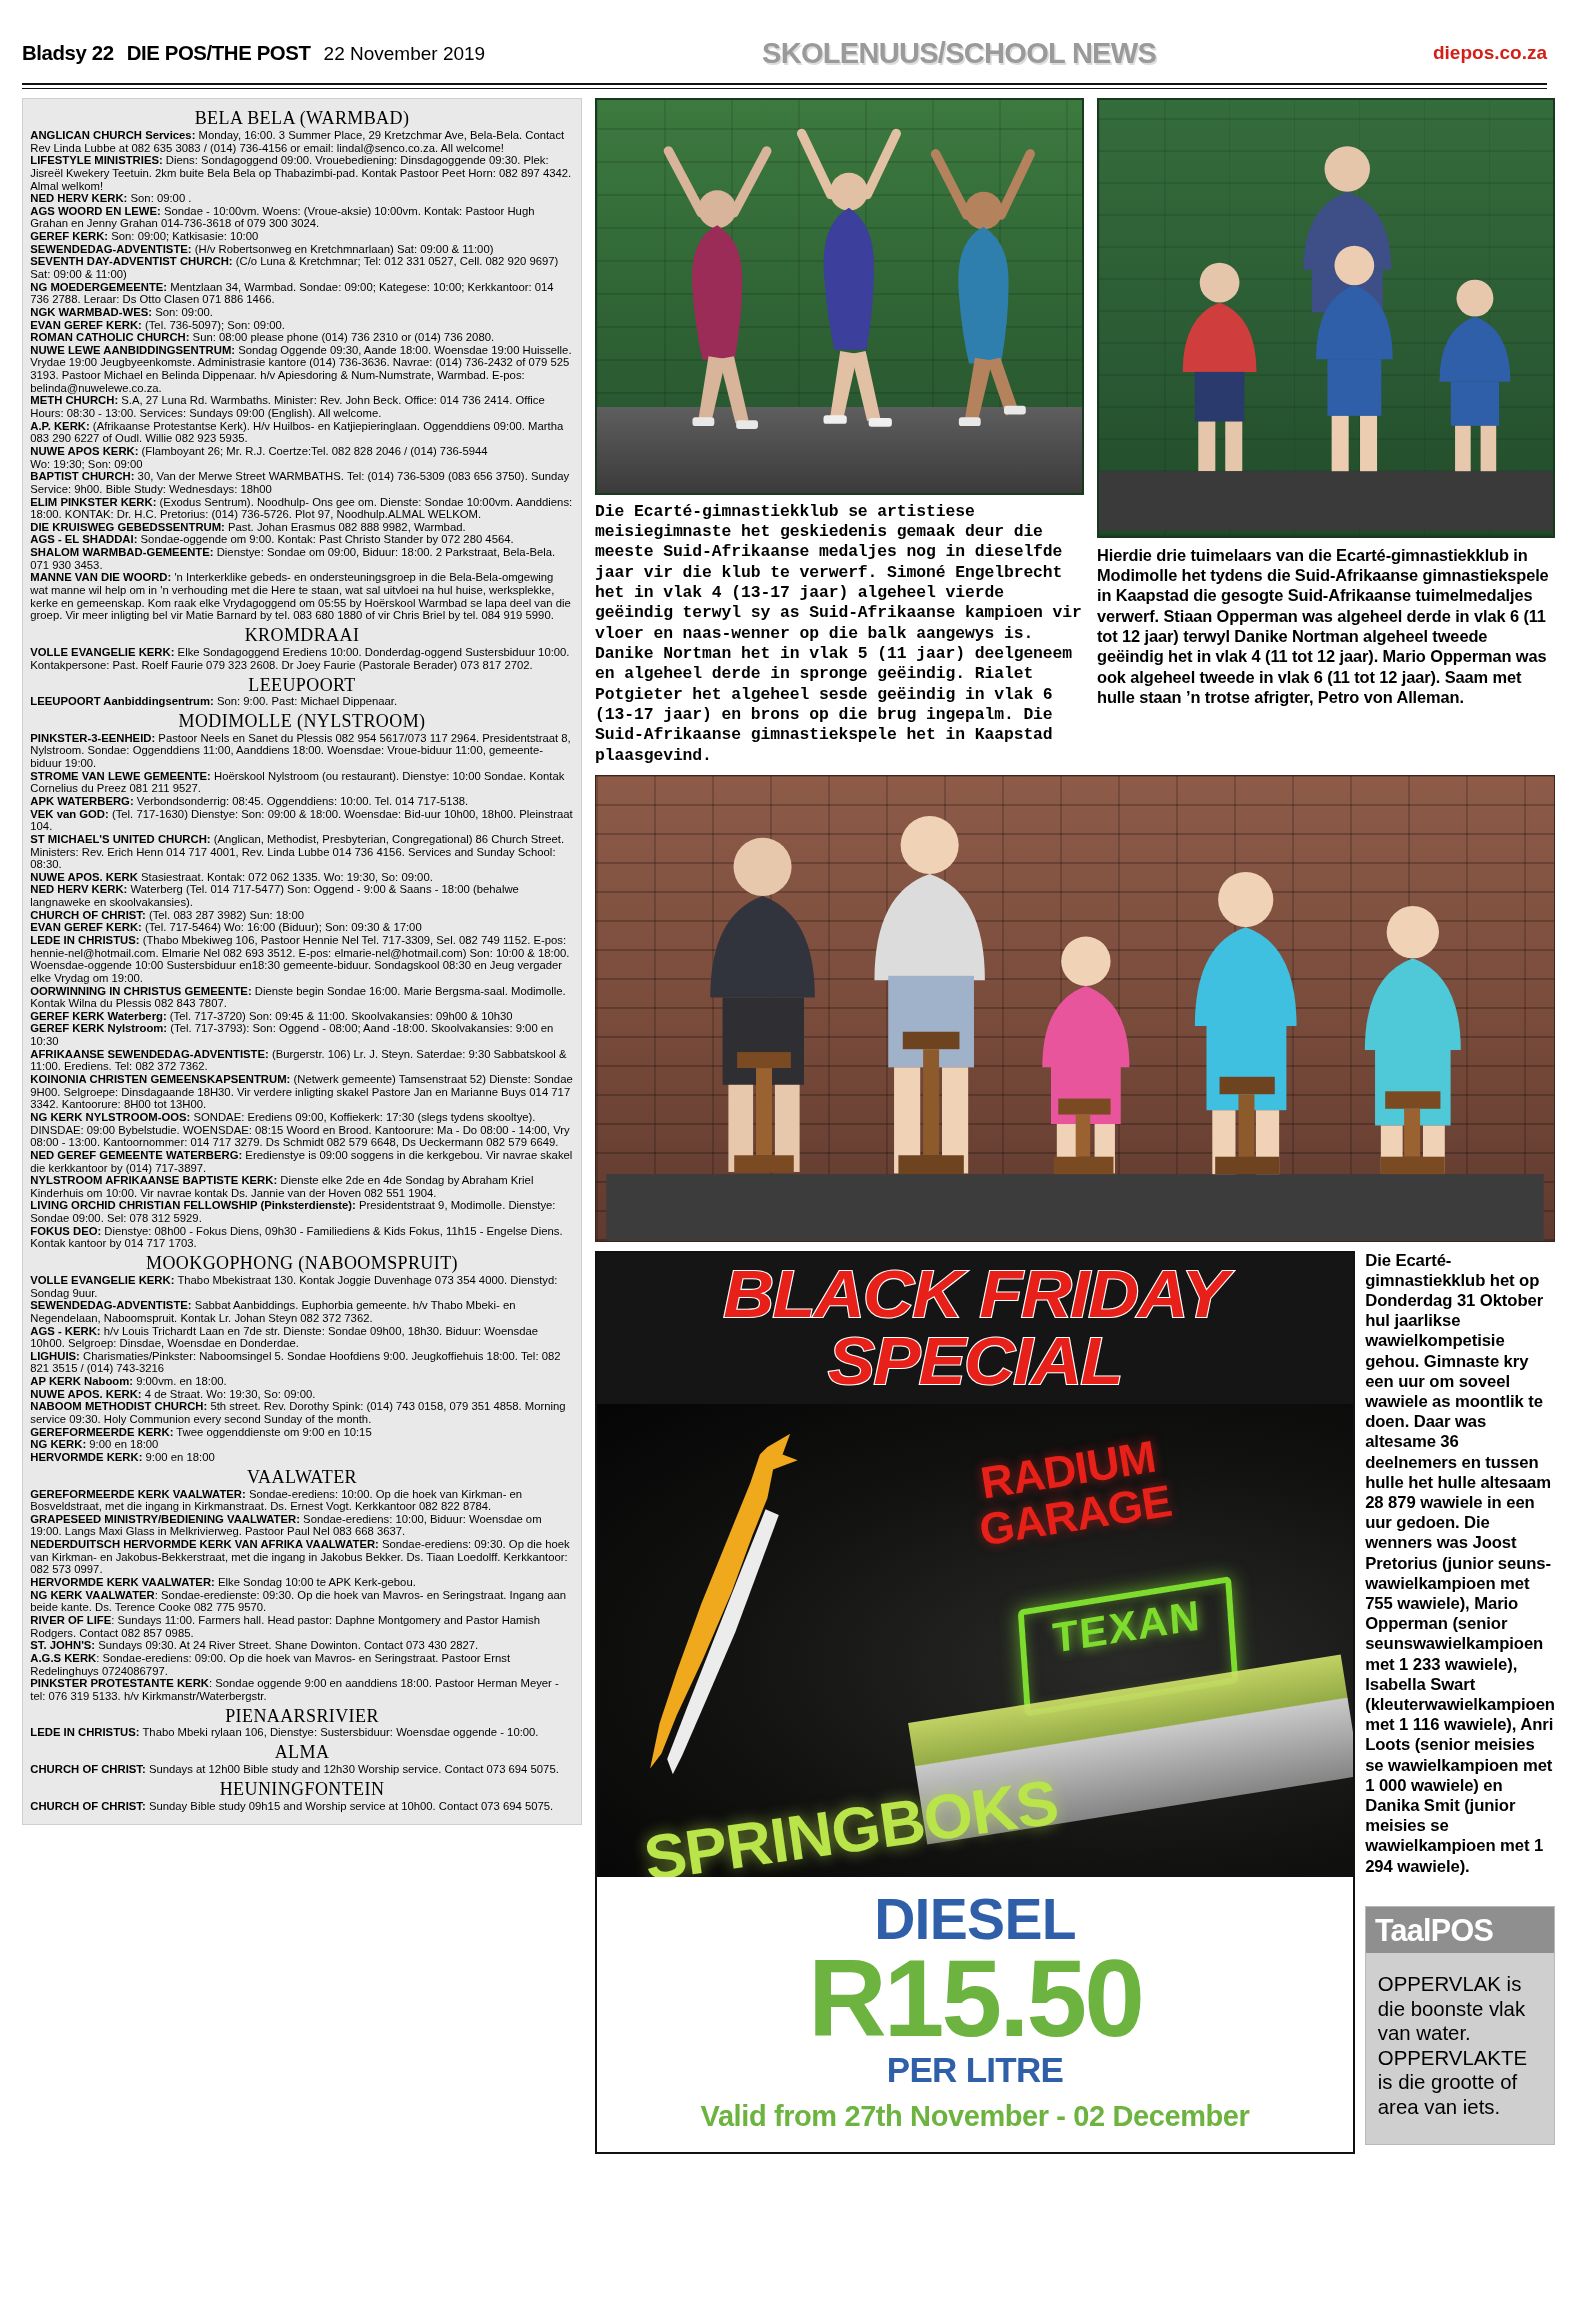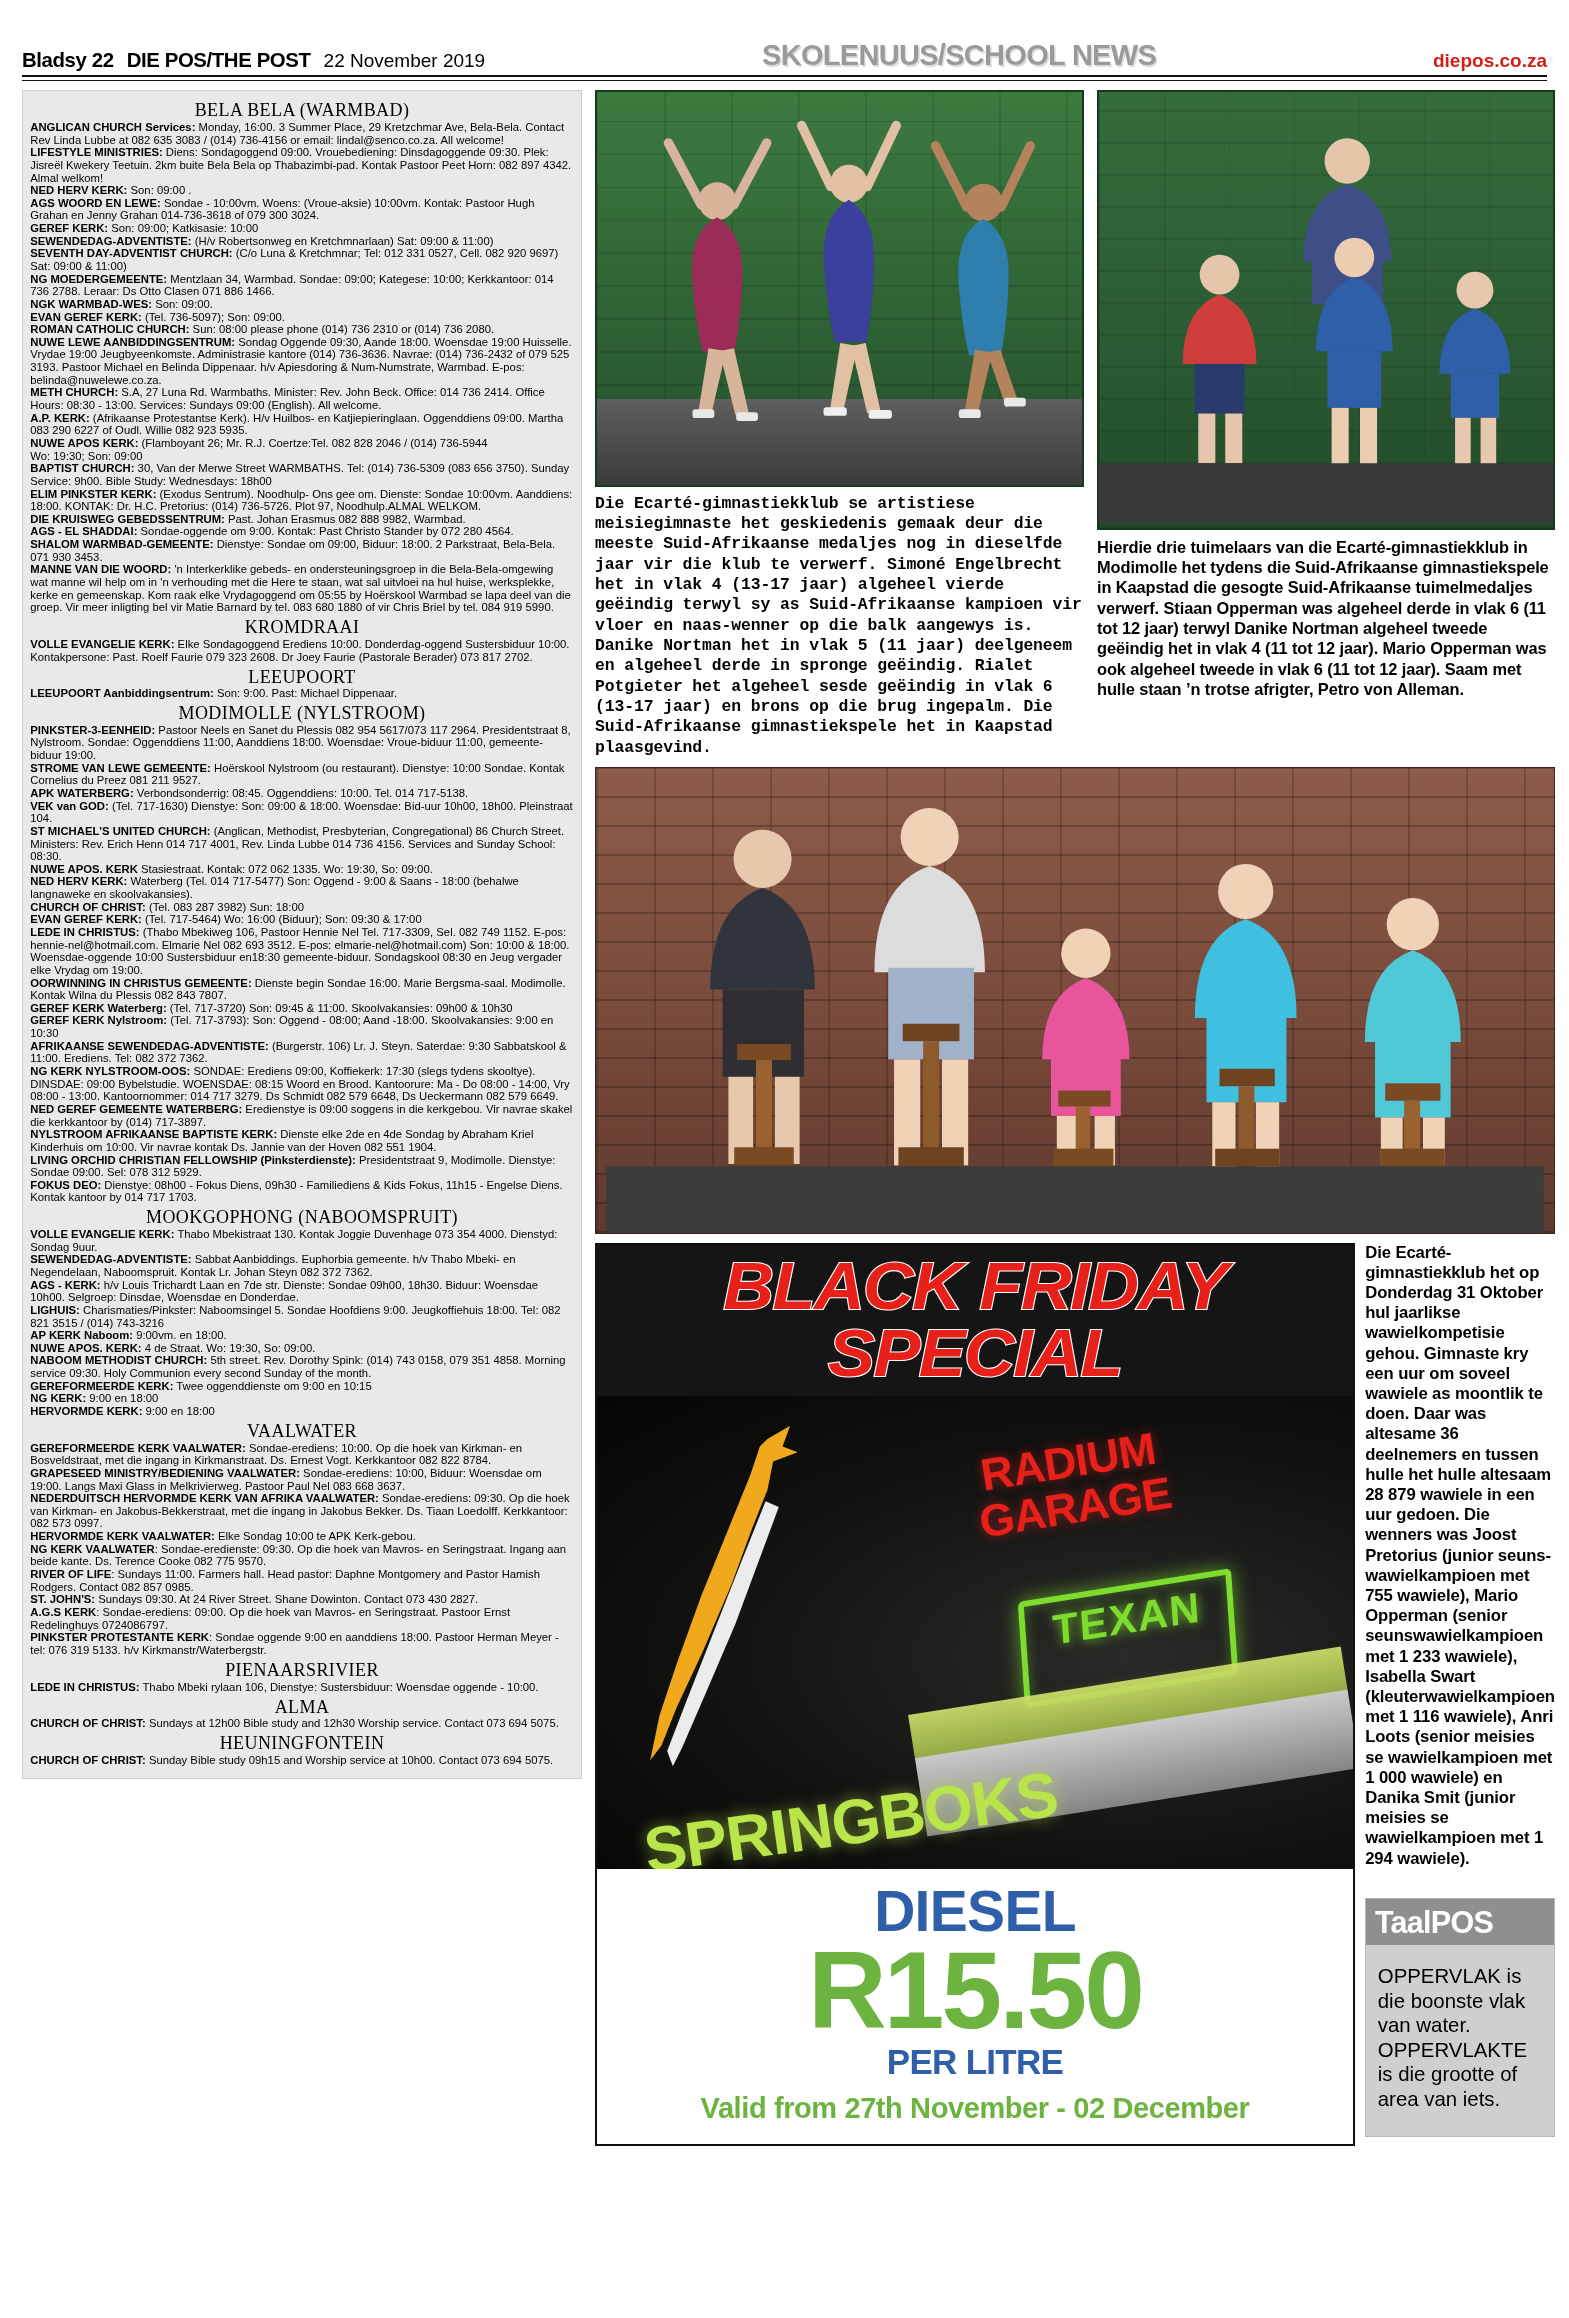--- a/index.html
+++ b/index.html
@@ -6,21 +6,21 @@
   body{
     width:1569px;height:2319px;
     font-family:"Liberation Sans",sans-serif;
     color:#000;
     position:relative;
     overflow:hidden;
   }
   .page{position:relative;width:1569px;height:2319px;box-sizing:border-box;padding:0 22px;}
 
   
-  .masthead{display:flex;align-items:flex-end;height:54px;padding-top:18px;}
+  .masthead{display:flex;align-items:center;height:54px;padding-top:26px;}
   .mh-left{display:flex;align-items:baseline;gap:13px;white-space:nowrap;}
   .mh-page{font-weight:bold;font-size:20.4px;letter-spacing:-0.4px;}
   .mh-paper{font-weight:bold;font-size:20.4px;letter-spacing:-0.4px;}
   .mh-date{font-size:19px;}
   .mh-center{flex:1;text-align:center;}
   .mh-section{
     font-weight:bold;font-size:29px;letter-spacing:-0.7px;
     color:#9a9a9a;
     text-shadow:1.5px 1.5px 0 #dcdcdc;
   }
@@ -202,20 +202,21 @@
           <p class="entry"><b>ST MICHAEL'S UNITED CHURCH:</b><span> (Anglican, Methodist, Presbyterian, Congregational) 86 Church Street. Ministers: Rev. Erich Henn 014 717 4001, Rev. Linda Lubbe 014 736 4156. Services and Sunday School: 08:30.</span></p>
           <p class="entry"><b>NUWE APOS. KERK</b><span> Stasiestraat. Kontak: 072 062 1335. Wo: 19:30, So: 09:00.</span></p>
           <p class="entry"><b>NED HERV KERK:</b><span> Waterberg (Tel. 014 717-5477)  Son: Oggend - 9:00 &amp; Saans - 18:00 (behalwe langnaweke en skoolvakansies).</span></p>
           <p class="entry"><b>CHURCH OF CHRIST:</b><span> (Tel. 083 287 3982) Sun: 18:00</span></p>
           <p class="entry"><b>EVAN GEREF KERK:</b><span> (Tel. 717-5464)  Wo: 16:00 (Biduur); Son: 09:30 &amp; 17:00</span></p>
           <p class="entry"><b>LEDE IN CHRISTUS:</b><span> (Thabo Mbekiweg 106, Pastoor Hennie Nel Tel. 717-3309, Sel. 082 749 1152. E-pos: hennie-nel@hotmail.com. Elmarie Nel 082 693 3512. E-pos: elmarie-nel@hotmail.com)  Son: 10:00 &amp; 18:00. Woensdae-oggende 10:00 Sustersbiduur en18:30 gemeente-biduur. Sondagskool 08:30 en Jeug vergader elke Vrydag om 19:00.</span></p>
           <p class="entry"><b>OORWINNING IN CHRISTUS GEMEENTE:</b><span> Dienste begin Sondae 16:00. Marie Bergsma-saal. Modimolle. Kontak Wilna du Plessis 082 843 7807.</span></p>
           <p class="entry"><b>GEREF KERK  Waterberg:</b><span> (Tel. 717-3720)  Son: 09:45 &amp; 11:00. Skoolvakansies: 09h00 &amp; 10h30</span></p>
           <p class="entry"><b>GEREF KERK Nylstroom:</b><span> (Tel. 717-3793): Son: Oggend - 08:00; Aand -18:00. Skoolvakansies: 9:00 en 10:30</span></p>
           <p class="entry"><b>AFRIKAANSE SEWENDEDAG-ADVENTISTE:</b><span> (Burgerstr. 106) Lr. J. Steyn. Saterdae: 9:30 Sabbatskool &amp; 11:00. Erediens. Tel: 082 372 7362.</span></p>
+          <p class="entry"><b>KOINONIA CHRISTEN GEMEENSKAPSENTRUM:</b><span> (Netwerk gemeente) Tamsenstraat 52) Dienste: Sondae 9H00. Selgroepe: Dinsdagaande 18H30. Vir verdere inligting skakel Pastore Jan en Marianne Buys 014 717 3342. Kantoorure: 8H00 tot 13H00.</span></p>
           <p class="entry"><b>NG KERK NYLSTROOM-OOS:</b><span> SONDAE: Erediens 09:00, Koffiekerk: 17:30 (slegs tydens skooltye). DINSDAE: 09:00 Bybelstudie. WOENSDAE: 08:15 Woord en Brood. Kantoorure: Ma - Do 08:00 - 14:00, Vry 08:00 - 13:00. Kantoornommer: 014 717 3279. Ds Schmidt 082 579 6648, Ds Ueckermann 082 579 6649.</span></p>
           <p class="entry"><b>NED GEREF GEMEENTE WATERBERG:</b><span> Eredienstye is 09:00 soggens in die kerkgebou. Vir navrae skakel die kerkkantoor by (014) 717-3897.</span></p>
           <p class="entry"><b>NYLSTROOM AFRIKAANSE BAPTISTE KERK:</b><span> Dienste elke 2de en 4de Sondag by Abraham Kriel Kinderhuis om 10:00. Vir navrae kontak Ds. Jannie van der Hoven 082 551 1904.</span></p>
           <p class="entry"><b>LIVING ORCHID CHRISTIAN FELLOWSHIP (Pinksterdienste):</b><span> Presidentstraat 9, Modimolle. Dienstye: Sondae 09:00. Sel: 078 312 5929.</span></p>
           <p class="entry"><b>FOKUS DEO:</b><span> Dienstye: 08h00 - Fokus Diens, 09h30 - Familiediens &amp; Kids Fokus, 11h15 - Engelse Diens. Kontak kantoor by 014 717 1703.</span></p>
           <div class="town">MOOKGOPHONG (NABOOMSPRUIT)</div>
           <p class="entry"><b>VOLLE EVANGELIE KERK:</b><span> Thabo Mbekistraat 130. Kontak Joggie Duvenhage 073 354 4000. Dienstyd: Sondag 9uur.</span></p>
           <p class="entry"><b>SEWENDEDAG-ADVENTISTE:</b><span> Sabbat Aanbiddings. Euphorbia gemeente. h/v Thabo Mbeki- en Negendelaan, Naboomspruit. Kontak Lr. Johan Steyn 082 372 7362.</span></p>
           <p class="entry"><b>AGS - KERK:</b><span> h/v Louis Trichardt Laan en 7de str. Dienste: Sondae 09h00, 18h30. Biduur: Woensdae 10h00. Selgroep: Dinsdae, Woensdae en Donderdae.</span></p>
           <p class="entry"><b>LIGHUIS:</b><span> Charismaties/Pinkster: Naboomsingel 5. Sondae Hoofdiens 9:00. Jeugkoffiehuis 18:00. Tel: 082 821 3515 / (014) 743-3216</span></p>

